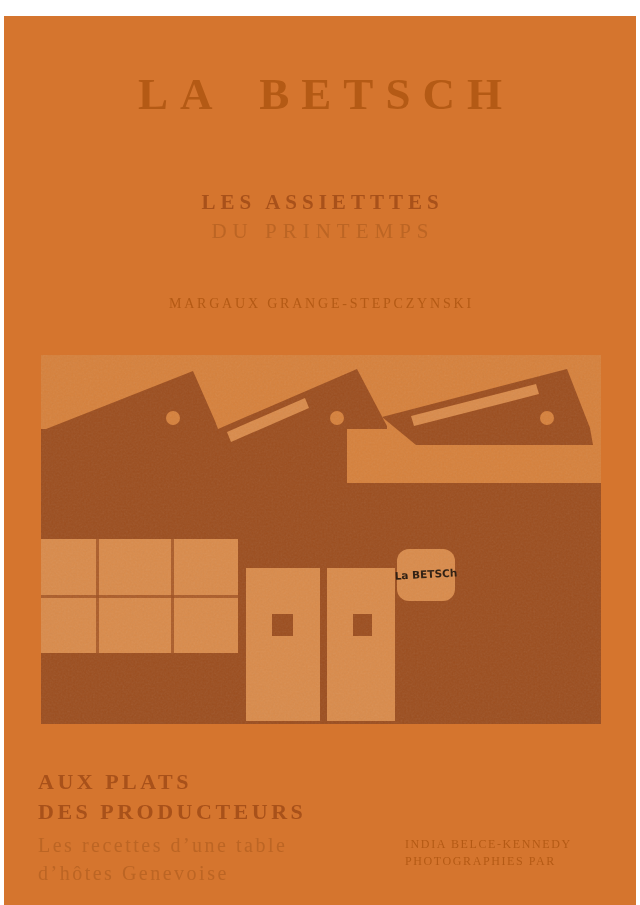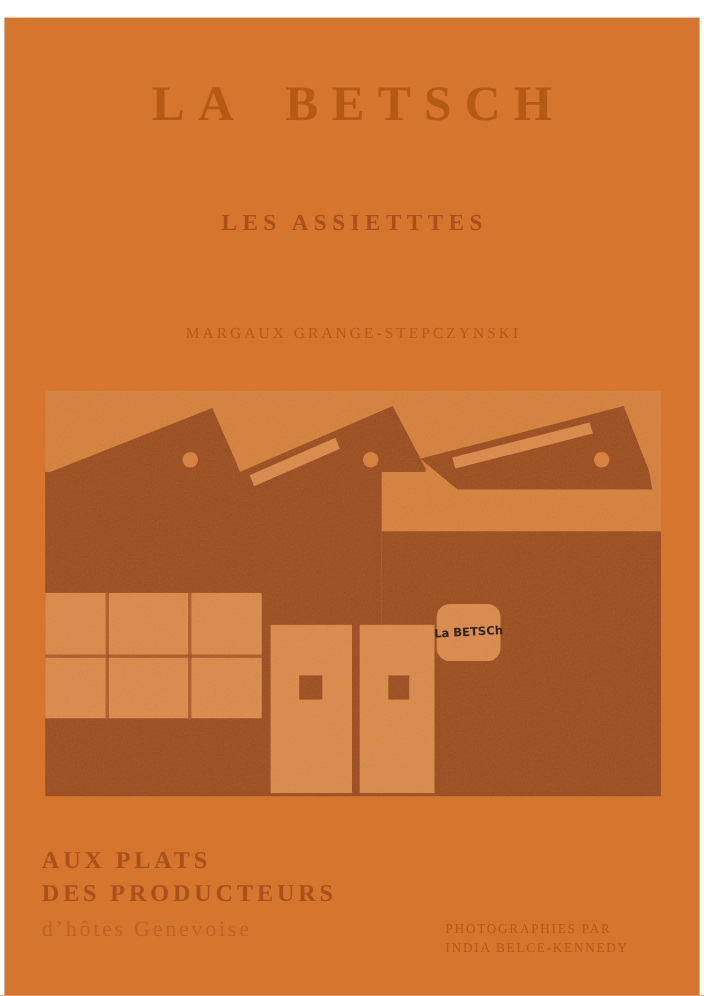--- a/index.html
+++ b/index.html
@@ -75,20 +75,21 @@
 </style>
 </head>
 <body>
 
 <div class="page">
 
   <div class="center cover-title">LA BETSCH</div>
 
   <div class="center subtitle">
     <div class="l1">LES ASSIETTTES</div>
+    <div class="l2">DU PRINTEMPS</div>
   </div>
 
 
   <div class="center author">MARGAUX GRANGE-STEPCZYNSKI</div>
 
   <svg class="illustration" viewBox="0 0 560 369" xmlns="http://www.w3.org/2000/svg">
     <defs>
       <filter id="grain" x="0" y="0" width="100%" height="100%">
         <feTurbulence type="fractalNoise" baseFrequency="0.55" numOctaves="2" stitchTiles="stitch" result="n"></feTurbulence>
         <feColorMatrix in="n" type="saturate" values="0"></feColorMatrix>
@@ -127,22 +128,23 @@
     <rect x="356" y="194" width="58" height="52" rx="12" fill="#D98B4B"></rect>
     <text x="385" y="223" text-anchor="middle" font-family="DejaVu Sans, sans-serif" font-size="10.5" font-weight="bold" fill="#2B1A0C" transform="rotate(-3 385 220)">La BETSCh</text>
 
     <rect x="0" y="0" width="560" height="369" filter="url(#grain)" opacity="0.22"></rect>
   </svg>
 
   <div class="footer-left">
     <div class="head">AUX PLATS</div>
     <div class="head">DES PRODUCTEURS</div>
     <div class="sub">
+      <div>Les recettes d’une table</div>
       <div>d’hôtes Genevoise</div>
     </div>
   </div>
 
   <div class="credit">
+    <div>INDIA BELCE-KENNEDY</div>
     <div>PHOTOGRAPHIES PAR</div>
-    <div>INDIA BELCE-KENNEDY</div>
   </div>
 
 </div>
 
 </body></html>

